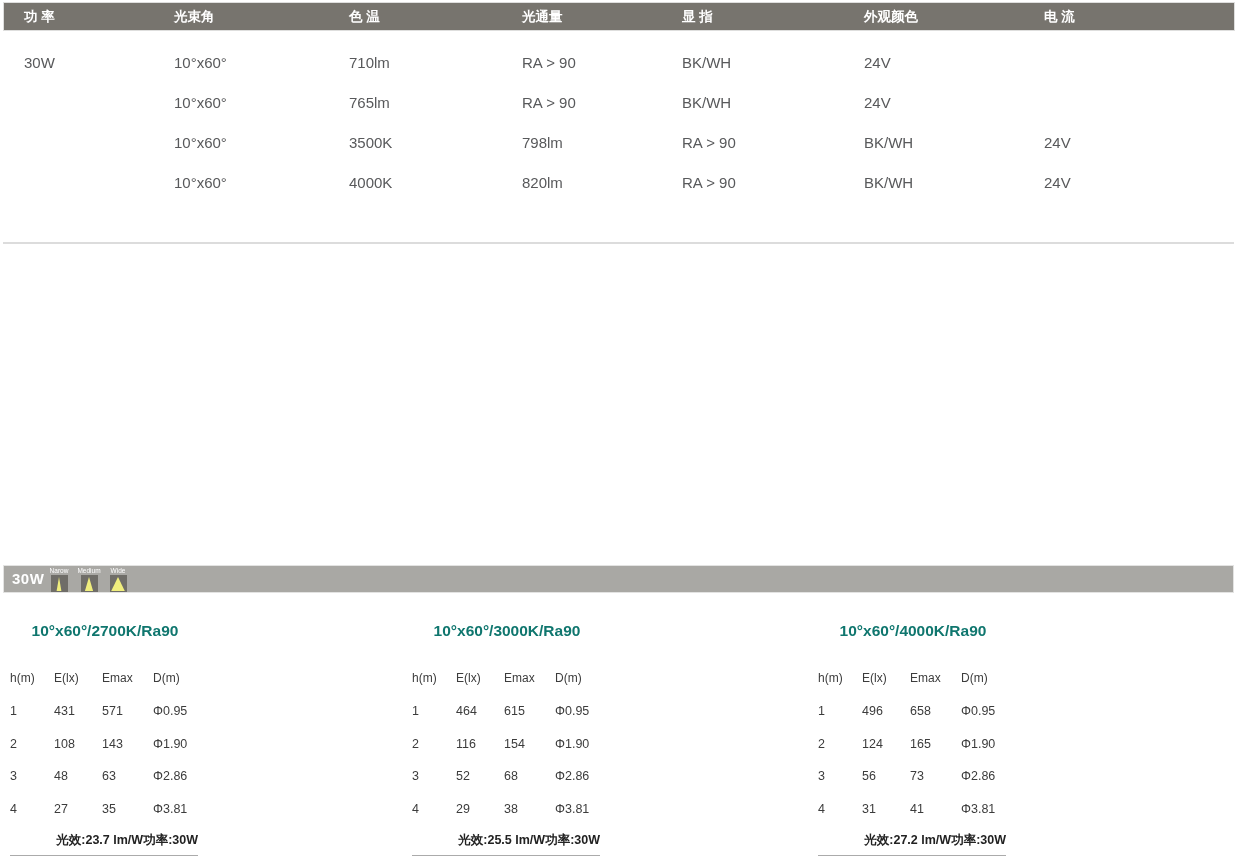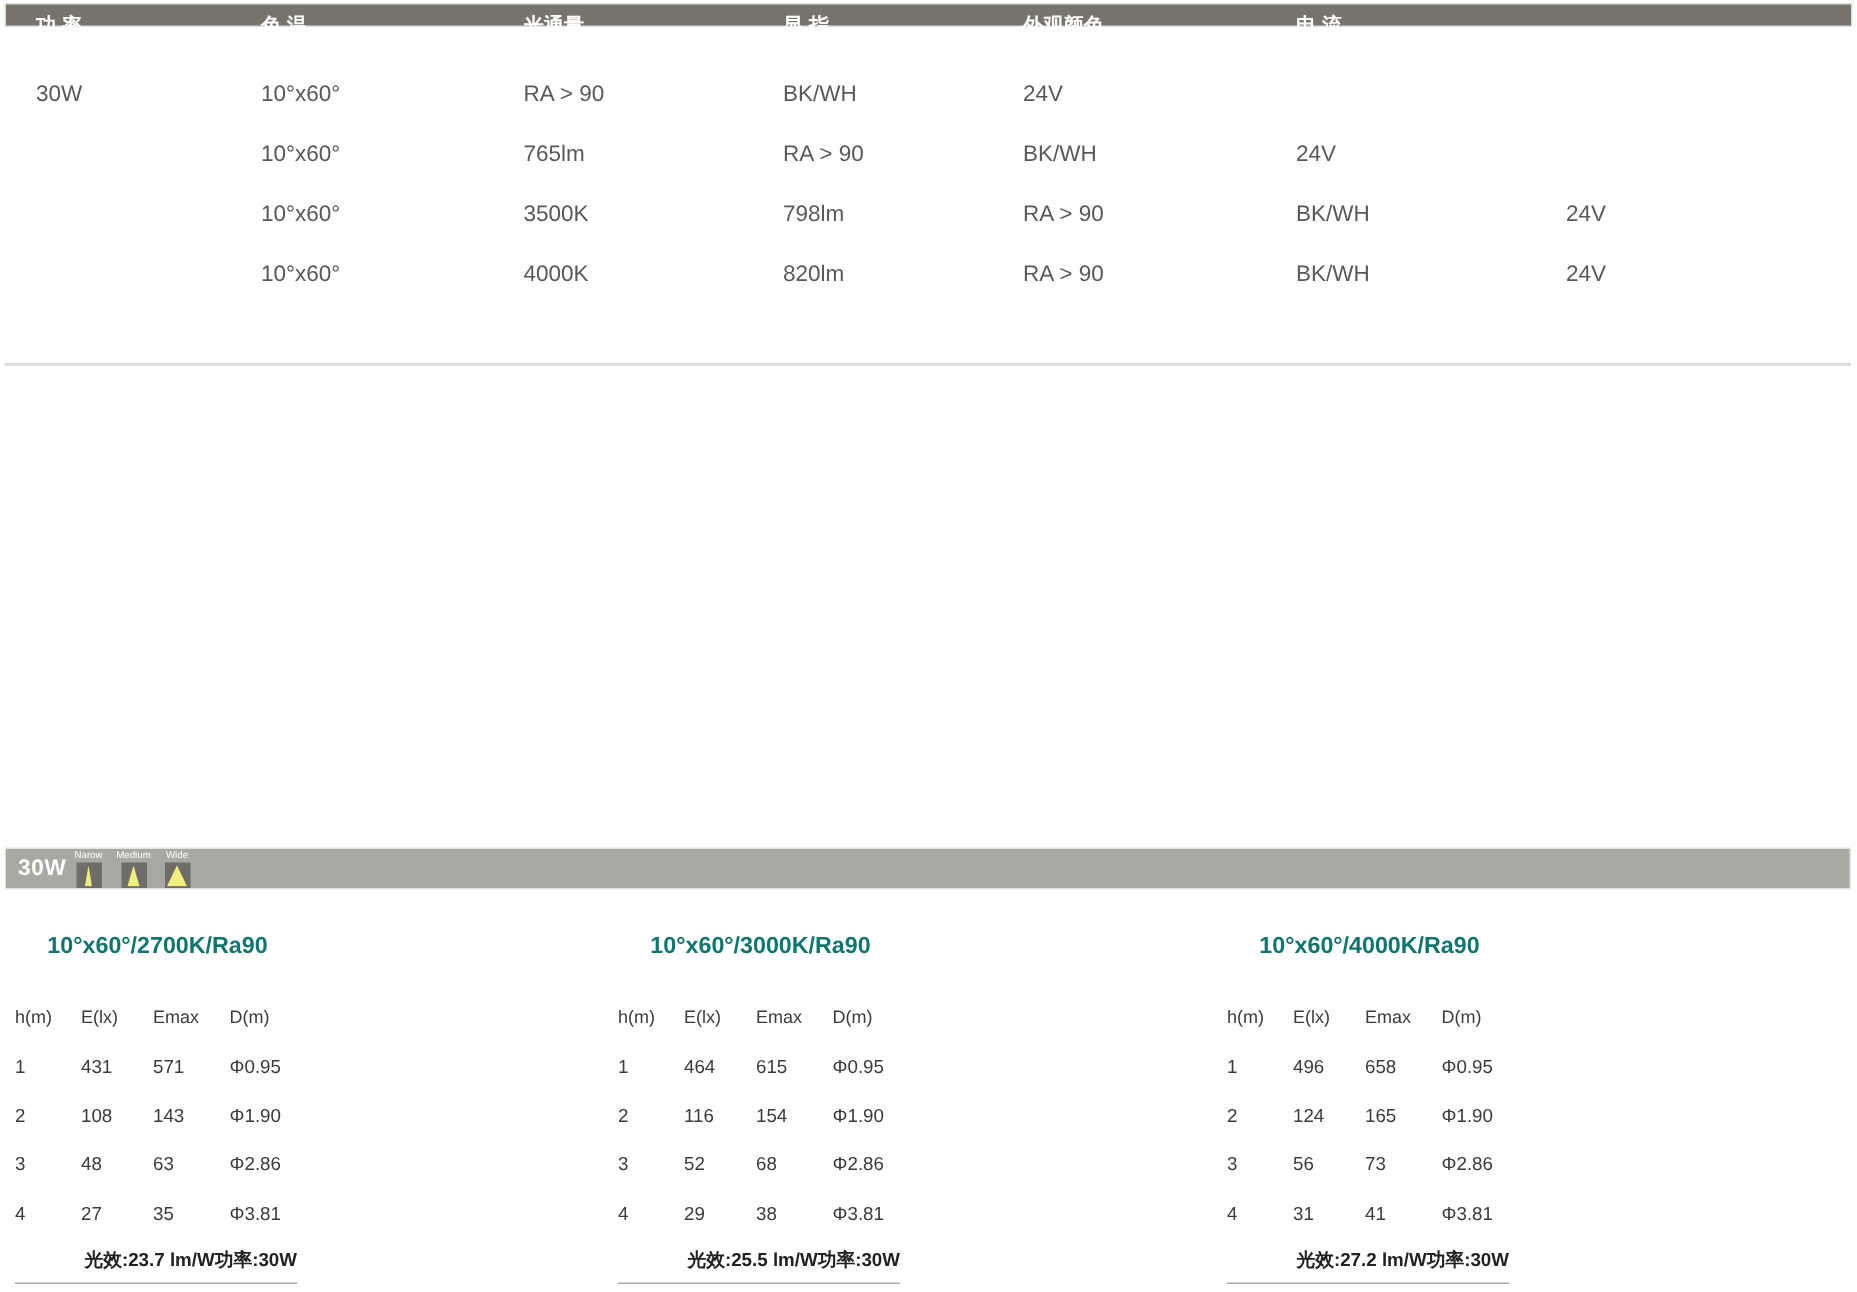--- a/index.html
+++ b/index.html
@@ -12,21 +12,21 @@
   }
 
   
   .spec-grid{
     display:grid;
     grid-template-columns:150px 175px 173px 160px 182px 180px auto;
     padding-left:20px;
     box-sizing:border-box;
   }
   .spec-header{
-    position:absolute;top:3px;left:4px;right:4px;height:14px;
+    position:absolute;top:3px;left:4px;right:4px;height:27px;
     background:#77746e;
     box-shadow:0 0 0 1px #dededd;
     color:#ffffff;
     font-size:13.5px;font-weight:bold;
     line-height:27px;
   }
   .spec-rows{position:absolute;top:43px;left:4px;right:4px;}
   .spec-row{height:40px;line-height:40px;color:#58595b;font-size:15px;}
   .spec-row .c{white-space:nowrap;}
 
@@ -96,31 +96,33 @@
     white-space:nowrap;
   }
 </style>
 </head>
 <body>
 
 <div class="page">
 
   <div class="spec-header spec-grid">
     <span class="c">功 率</span>
+    <span class="c">光束角</span>
     <span class="c">色 温</span>
     <span class="c">光通量</span>
     <span class="c">显 指</span>
     <span class="c">外观颜色</span>
     <span class="c">电 流</span>
   </div>
 
   <div class="spec-rows">
     <div class="spec-row spec-grid">
       <span class="c">30W</span>
       <span class="c">10°x60°</span>
+      <span class="c">710lm</span>
       <span class="c">RA &gt; 90</span>
       <span class="c">BK/WH</span>
       <span class="c">24V</span>
     </div>
     <div class="spec-row spec-grid">
       <span class="c"></span>
       <span class="c">10°x60°</span>
       <span class="c">765lm</span>
       <span class="c">RA &gt; 90</span>
       <span class="c">BK/WH</span>

